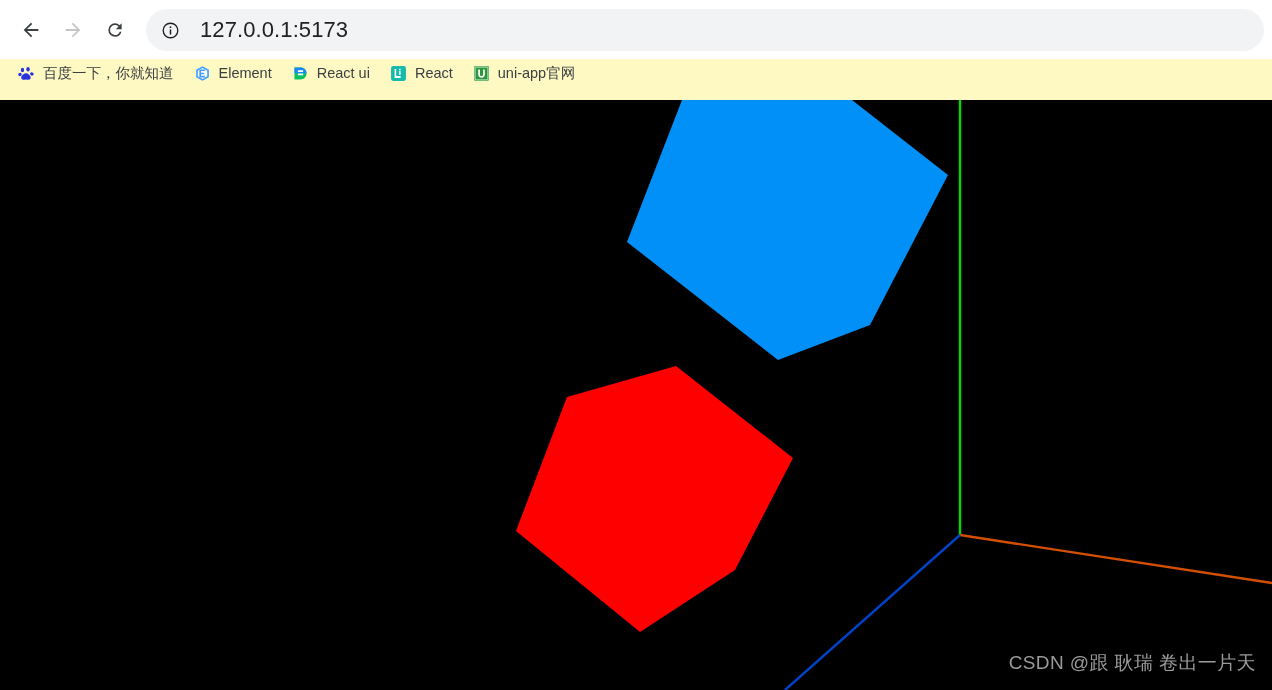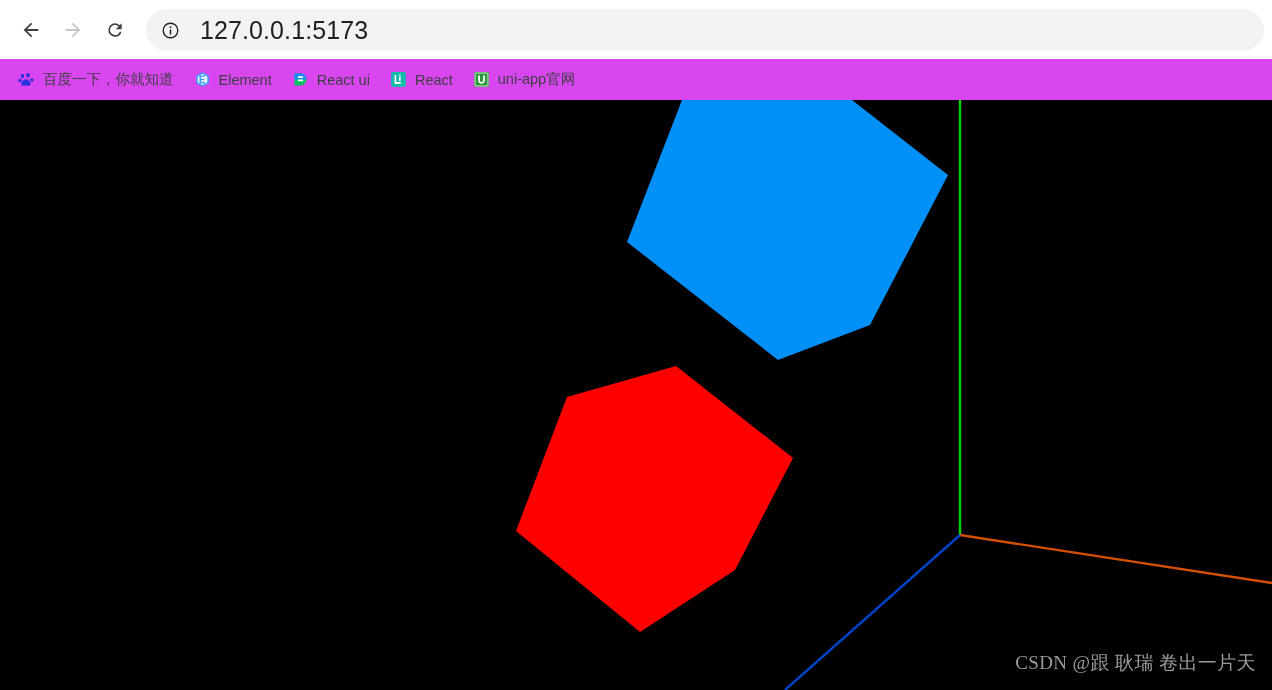--- a/index.html
+++ b/index.html
@@ -34,31 +34,31 @@
     border-radius:21px;
     display:flex; align-items:center;
   }
   .omnibox-icon {
     width:28px; height:28px; margin-left:10px; flex:none;
     display:flex; align-items:center; justify-content:center;
     border-radius:50%;
   }
   .omnibox-url {
     margin-left:16px;
-    font-size:25px;
+    font-size:22px;
     color:#202124;
     letter-spacing:0.1px;
     white-space:nowrap;
     font-family:"Liberation Sans", sans-serif;
   }
 
   
   .bookmarks {
     position:absolute; left:0; top:59px; width:1272px; height:41px;
-    display:flex; align-items:center; background:#d946ef;
+    display:flex; align-items:flex-start; background:#fef9c3;
   }
   .bm {
     display:flex; align-items:center; height:28px;
     padding:0 8px; margin-left:4px; border-radius:4px;
     white-space:nowrap; flex:none;
   }
   .bm:first-child { margin-left:10px; }
   .bm-ico {
     width:17px; height:17px; margin-right:8px; flex:none;
     display:flex; align-items:center; justify-content:center;
@@ -78,21 +78,21 @@
     position:absolute; left:0; top:100px;
     width:1272px; height:590px;
     background:#000000;
     overflow:hidden;
   }
   .scene svg { display:block; }
 
   .watermark {
     position:absolute; right:16px; bottom:14px;
     font-size:19px; color:#9b9b9b;
-    font-family:Liberation Serif, serif;
+    font-family:Liberation Sans, sans-serif;
     white-space:nowrap;
     letter-spacing:0.4px;
   }
 </style>
 </head>
 <body>
 
 <div id="app">
 
   <div class="chrome">

